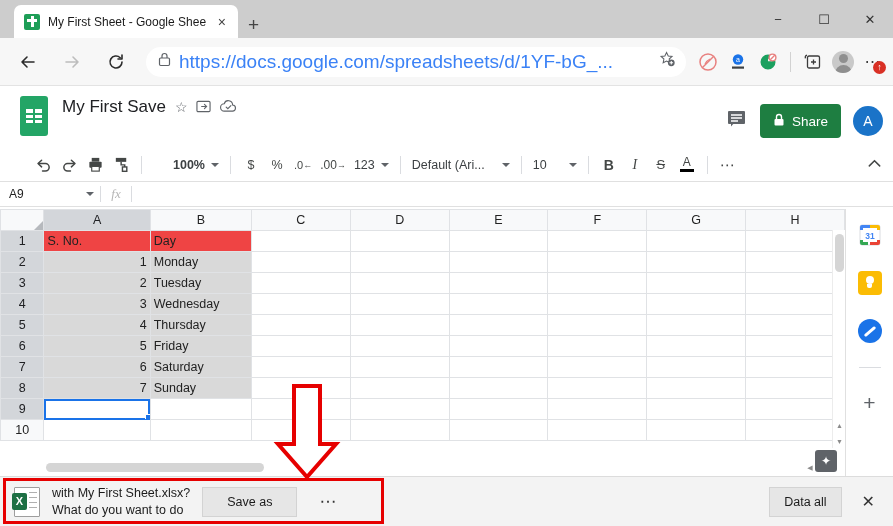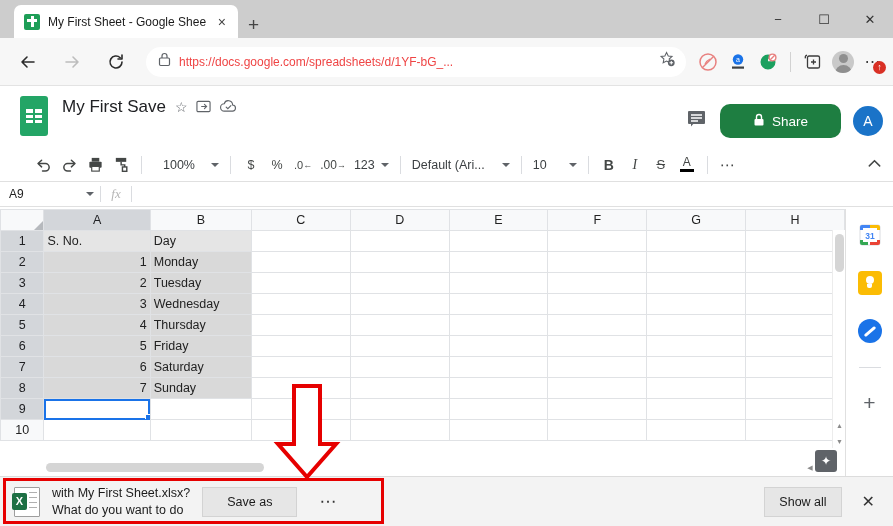--- a/index.html
+++ b/index.html
@@ -62,21 +62,21 @@
     align-items: center; justify-content: center; cursor: pointer;
     color: #2b2b2b;
   }
   .navbtn.disabled { color: #bdbdbd; }
   .omnibox {
     flex: 1 1 auto; height: 30px; background: #fff; border-radius: 15px;
     display: flex; align-items: center; padding: 0 10px 0 12px;
     margin: 0 8px; gap: 8px; min-width: 0;
   }
   .omnibox .url {
-    font-size: 12px; color: #ef4444; white-space: nowrap;
+    font-size: 19px; color: #3b82f6; white-space: nowrap;
     overflow: hidden; flex: 1 1 auto;
   }
   .ext-icons { display: flex; align-items: center; gap: 2px; }
   .ext {
     width: 28px; height: 28px; display: flex; align-items: center;
     justify-content: center; cursor: pointer; position: relative;
   }
   .ext-sep { width: 1px; height: 20px; background: #d2d2d2; margin: 0 6px; }
   .avatar-ext {
     width: 22px; height: 22px; border-radius: 50%; background: #c9c9c9;
@@ -136,22 +136,22 @@
   .menubar span { cursor: pointer; white-space: nowrap; }
   .lastedit {
     margin-left: 12px; font-size: 12px; color: #444;
     text-decoration: underline; cursor: pointer; white-space: nowrap;
   }
   .header-right {
     display: flex; align-items: center; gap: 12px; margin-top: 10px;
   }
   .comment-icon { cursor: pointer; }
   .share-btn {
-    background: #1e7e41; color: #fff; border-radius: 10px; height: 34px;
-    display: flex; align-items: center; gap: 7px; padding: 0 33px;
+    background: #1e7e41; color: #fff; border-radius: 4px; height: 34px;
+    display: flex; align-items: center; gap: 7px; padding: 0 13px;
     font-size: 13.5px; cursor: pointer;
   }
   .acct-avatar {
     width: 30px; height: 30px; border-radius: 50%; background: #1a73c8;
     color: #fff; font-size: 14px; display: flex; align-items: center;
     justify-content: center; cursor: pointer;
   }
 
   
   .sheets-toolbar {
@@ -163,21 +163,21 @@
     height: 26px; min-width: 26px; display: flex; align-items: center;
     justify-content: center; cursor: pointer; padding: 0 4px; color: #444746;
   }
   .tb-sep { width: 1px; height: 18px; background: #dadce0; margin: 0 7px; }
   .tb-drop {
     display: flex; align-items: center; gap: 6px; cursor: pointer;
     padding: 0 4px; height: 26px;
   }
   .caret { border-left: 4px solid transparent; border-right: 4px solid transparent;
            border-top: 4px solid #5f6368; }
-  .tb-zoom { width: 52px; text-align: center; }
+  .tb-zoom { width: 52px; text-align: right; font-weight: bold; }
   .tb-font { width: 84px; overflow: hidden; white-space: nowrap; }
   .tb-size { width: 30px; text-align: left; }
   .collapse-btn { margin-left: auto; margin-right: 10px; cursor: pointer; color: #444746; }
 
   
   .formulabar {
     height: 25px; display: flex; align-items: center; background: #fff;
     border-bottom: 1px solid #e0e0e0;
   }
   .namebox {
@@ -216,21 +216,21 @@
     height: 21px;
   }
   th.colhead.sel { background: #d3d6da; color: #202124; }
   th.rowhead {
     width: 44px; background: #f8f9fa; text-align: center; color: #5f6368;
     font-size: 11.5px;
   }
   th.rowhead.sel { background: #d3d6da; color: #202124; }
   td.cell { background: #fff; }
   td.hdr {
-    background: #e5e5e5; font-weight: bold; font-size: 14px; color: #000;
+    background: #ef4444; font-weight: bold; font-size: 14px; color: #000;
     padding-left: 4px;
   }
   td.shaded { background: #d9d9d9; }
   td.num { text-align: right; padding-right: 5px; }
   td.selected {
     outline: 2px solid #1a73e8; outline-offset: -2px; position: relative;
     background: #fff;
   }
   td.selected::after {
     content: ""; position: absolute; right: -3px; bottom: -3px;
@@ -785,21 +785,21 @@
       <span class="ln" style="top:20px"></span>
       <span class="xbadge">X</span>
     </div>
     <div class="dl-text">
       <div>with My First Sheet.xlsx?</div>
       <div>What do you want to do</div>
     </div>
     <div class="dl-btn">Save as</div>
     <div class="dl-dots">⋯</div>
     <div class="dl-right">
-      <div class="dl-showall">Show all</div>
+      <div class="dl-showall">Data all</div>
       <div class="dl-close">✕</div>
     </div>
   </div>
 
   <div class="anno-rect"></div>
   <svg class="anno-arrow" viewBox="0 0 70 96">
     <path d="M22 2 L48 2 L48 60 L64 60 L35 93 L6 60 L22 60 Z" fill="#ffffff" stroke="#e60000" stroke-width="4" stroke-linejoin="miter"></path>
   </svg>
 
 </div>

